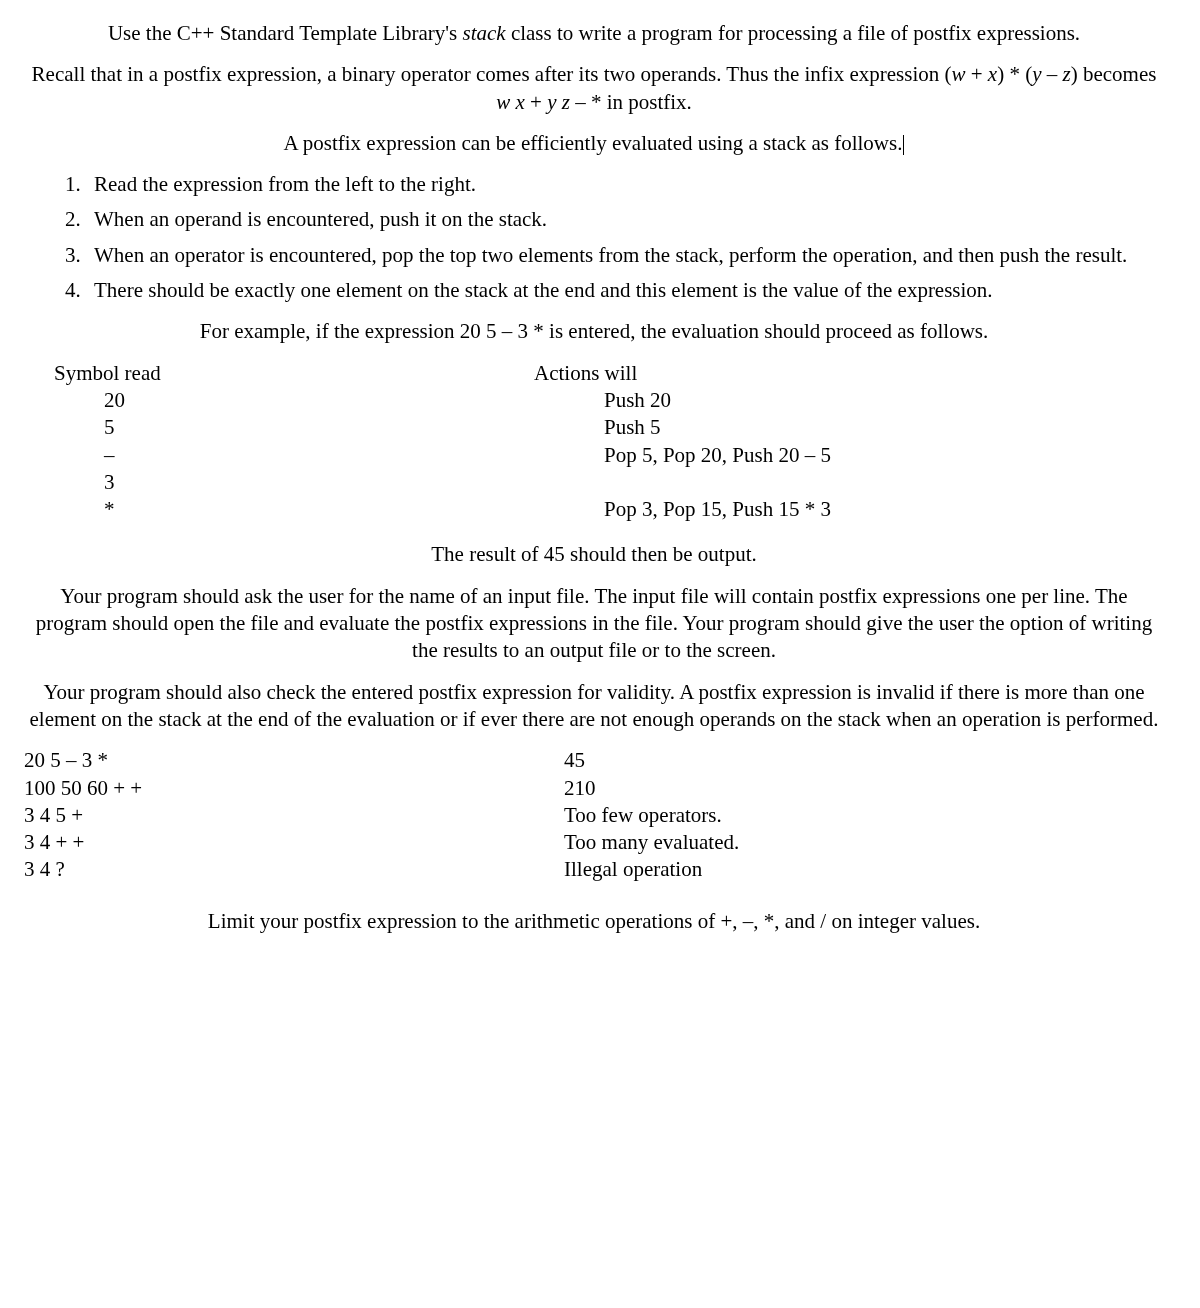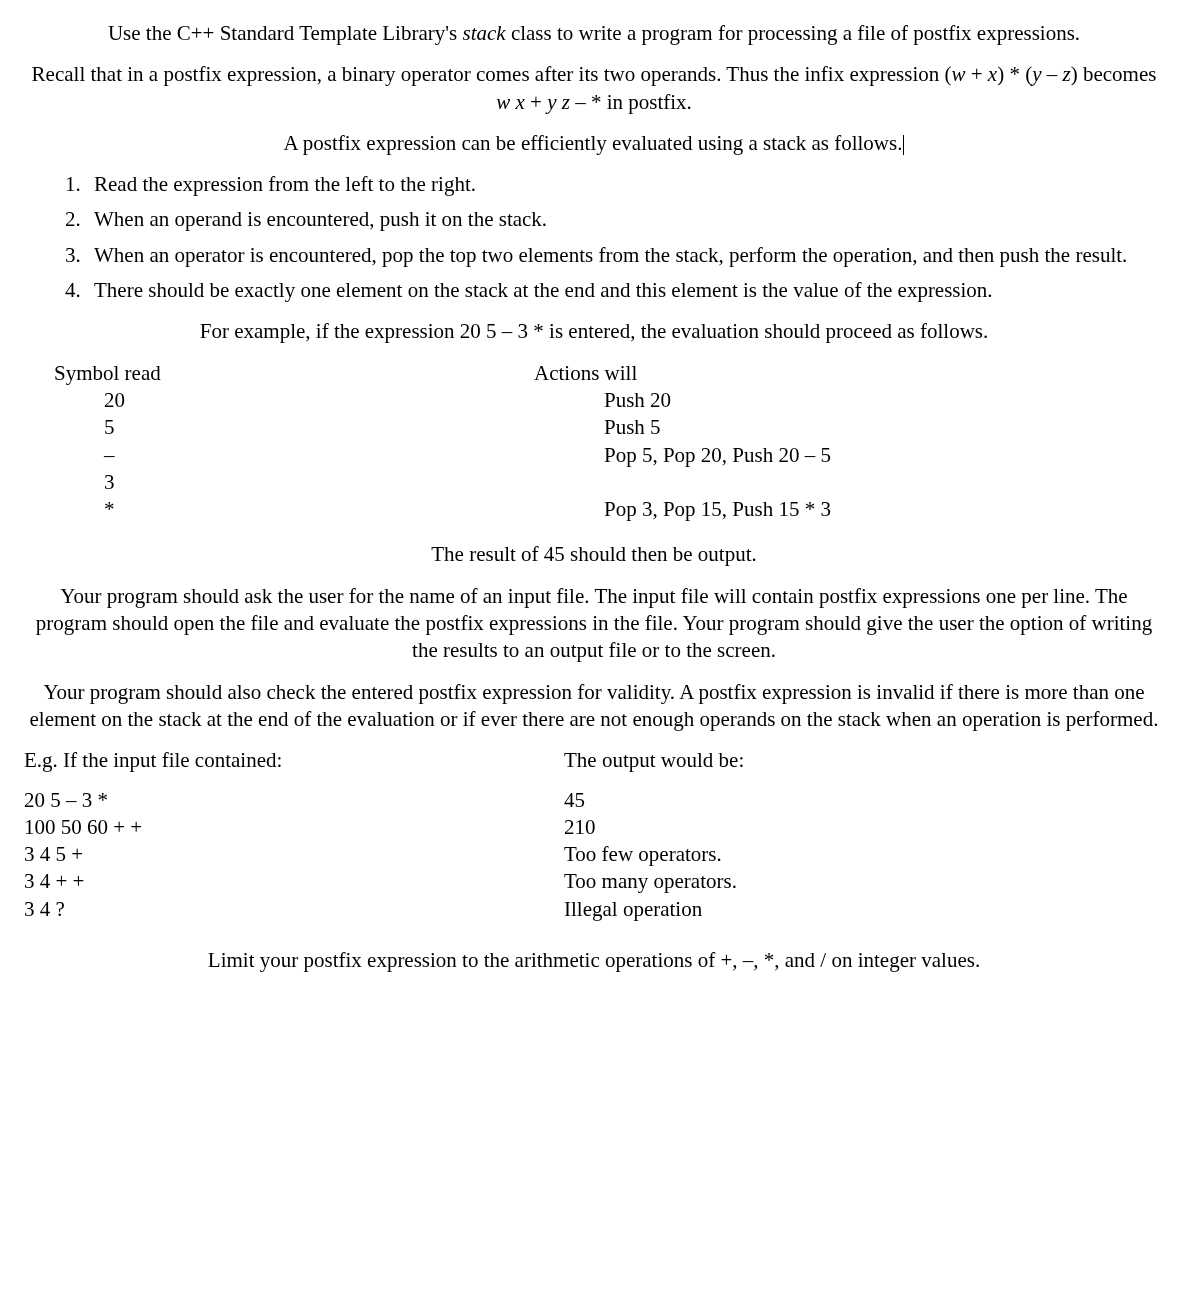--- a/index.html
+++ b/index.html
@@ -115,39 +115,35 @@
   </div>
 </div>
 
 <p>The result of 45 should then be output.</p>
 
 <p>Your program should ask the user for the name of an input file.  The input file will contain postfix expressions one per line.  The program should open the file and evaluate the postfix expressions in the file.  Your program should give the user the option of writing the results to an output file or to the screen.</p>
 
 <p>Your program should also check the entered postfix expression for validity.  A postfix expression is invalid if there is more than one element on the stack at the end of the evaluation or if ever there are not enough operands on the stack when an operation is performed.</p>
 
 <div class="io-table">
-  <div class="io-row" style="margin-bottom:12px;">
-    <div class="io-col1">E.g.  If the input file contained:</div>
-    <div class="io-col2">The output would be:</div>
-  </div>
   <div class="io-row">
     <div class="io-col1">20  5  –  3  *</div>
     <div class="io-col2">45</div>
   </div>
   <div class="io-row">
     <div class="io-col1">100  50  60  +  +</div>
     <div class="io-col2">210</div>
   </div>
   <div class="io-row">
     <div class="io-col1">3  4  5  +</div>
     <div class="io-col2">Too few operators.</div>
   </div>
   <div class="io-row">
     <div class="io-col1">3  4  +  +</div>
-    <div class="io-col2">Too many operators.</div>
+    <div class="io-col2">Too many evaluated.</div>
   </div>
   <div class="io-row">
     <div class="io-col1">3  4  ?</div>
     <div class="io-col2">Illegal operation</div>
   </div>
 </div>
 
 <p>Limit your postfix expression to the arithmetic operations of +, –, *, and / on integer values.</p>
 
 </body></html>

